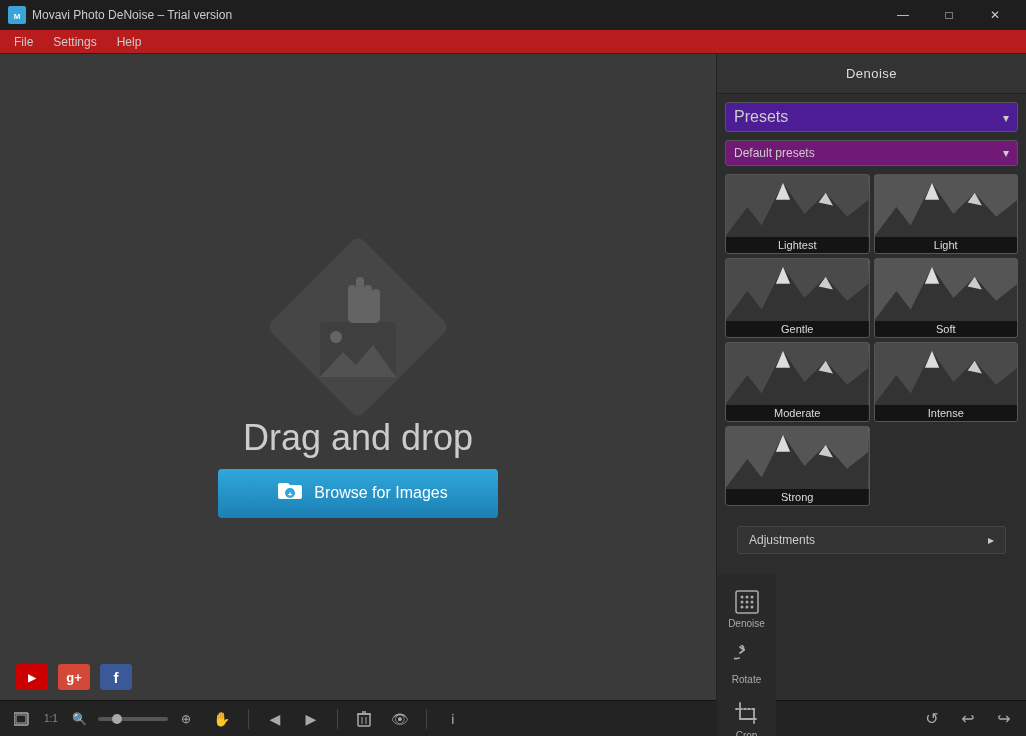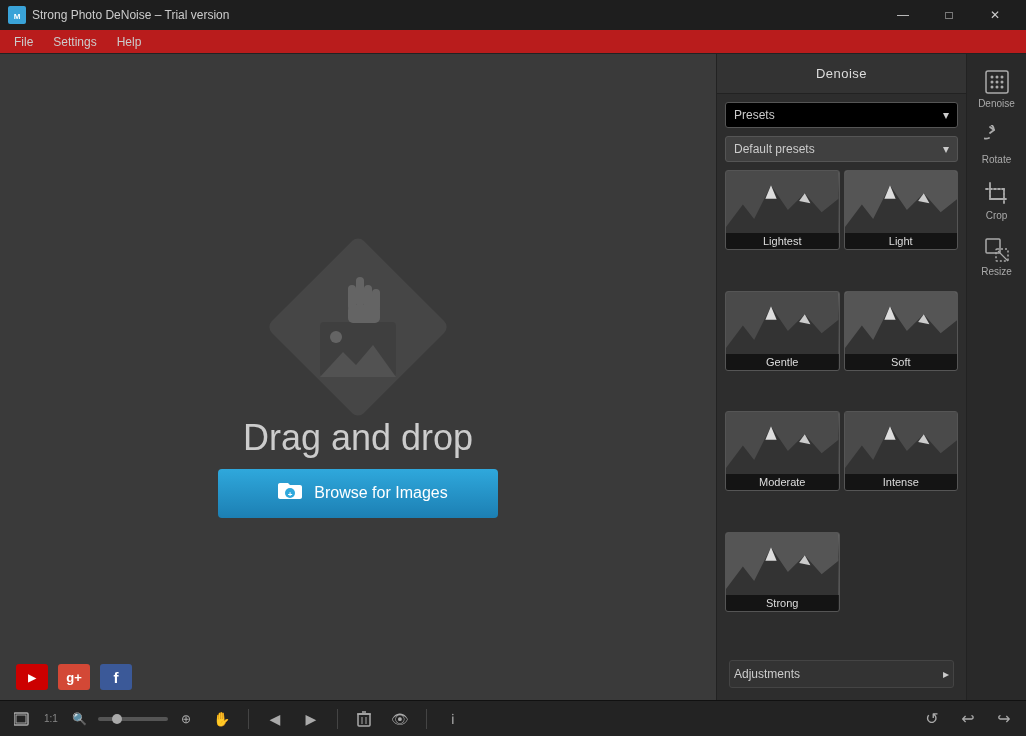--- a/index.html
+++ b/index.html
@@ -159,20 +159,21 @@
     }
     .social-btn.youtube { background: #c00; font-size: 10px; }
     .social-btn.google { background: #d34836; }
     .social-btn.facebook { background: #3b5998; font-size: 15px; }
 
     
     #right-panel {
       display: flex;
       width: 310px;
       background: #2d2d2d;
+      flex-direction: column;
     }
 
     
     #denoise-panel {
       flex: 1;
       display: flex;
       flex-direction: column;
       background: #2d2d2d;
       border-left: 1px solid #222;
     }
@@ -184,35 +185,35 @@
       justify-content: center;
       background: #333;
       border-bottom: 1px solid #222;
       font-size: 13px;
       color: #ddd;
       letter-spacing: 0.5px;
     }
 
     .presets-dropdown {
       margin: 8px;
-      background: #000000;
+      background: #4c1d95;
       border: 1px solid #555;
       border-radius: 3px;
       padding: 5px 8px;
       color: #ccc;
       display: flex;
       justify-content: space-between;
       align-items: center;
       cursor: pointer;
-      font-size: 12px;
+      font-size: 16px;
     }
 
     .default-presets-dropdown {
       margin: 0 8px 8px;
-      background: #404040;
+      background: #701a75;
       border: 1px solid #555;
       border-radius: 3px;
       padding: 5px 8px;
       color: #ccc;
       display: flex;
       justify-content: space-between;
       align-items: center;
       cursor: pointer;
       font-size: 12px;
     }
@@ -258,25 +259,25 @@
       left: 0;
       right: 0;
       background: rgba(0,0,0,0.6);
       color: #ddd;
       font-size: 11px;
       text-align: center;
       padding: 2px 0;
     }
 
     .adjustments-bar {
-      margin: 12px;
+      margin: 20px;
       background: #333;
       border: 1px solid #444;
       border-radius: 3px;
-      padding: 6px 4px;
+      padding: 6px 11px;
       display: flex;
       justify-content: space-between;
       align-items: flex-end;
       cursor: pointer;
       font-size: 12px;
       color: #ccc;
     }
 
     
     #toolbar-panel {
@@ -384,21 +385,21 @@
 </head>
 <body>
 
 <div id="titlebar">
   <div class="app-icon">
     <svg width="14" height="14" viewBox="0 0 14 14">
       <circle cx="7" cy="7" r="6" fill="#3aa3d8"></circle>
       <text x="7" y="11" text-anchor="middle" fill="white" font-size="8" font-family="Arial">M</text>
     </svg>
   </div>
-  <span class="title-text">Strong Photo DeNoise – Trial version</span>
+  <span class="title-text">Movavi Photo DeNoise – Trial version</span>
   <div class="win-controls">
     <button class="win-btn">—</button>
     <button class="win-btn">□</button>
     <button class="win-btn close">✕</button>
   </div>
 </div>
 
 <div id="menubar">
   <div class="menu-item">File</div>
   <div class="menu-item">Settings</div>

